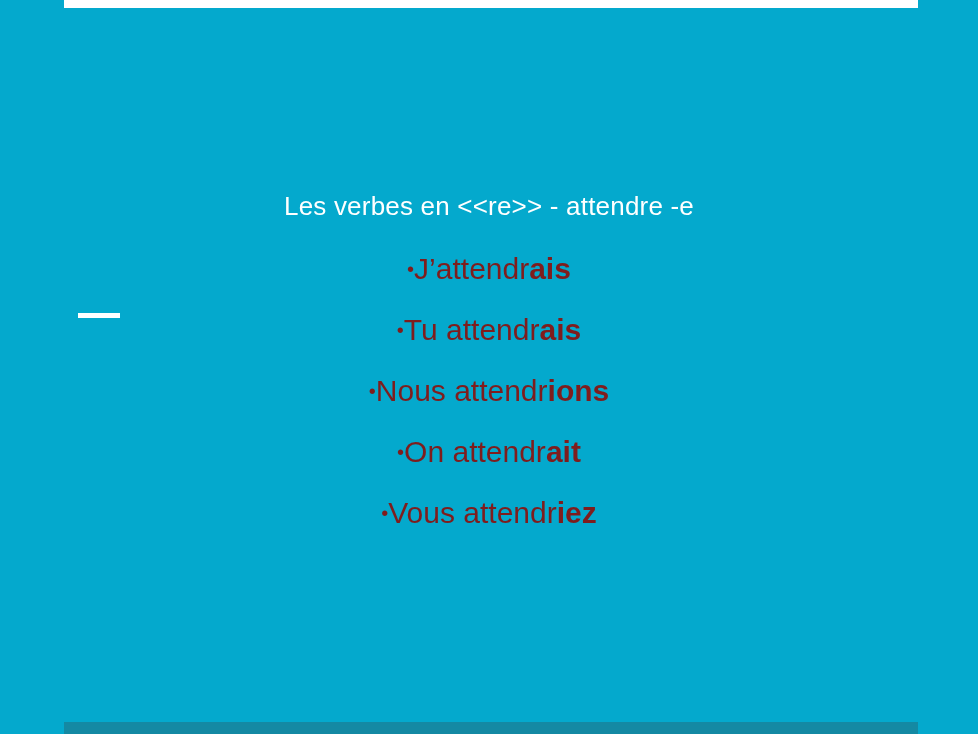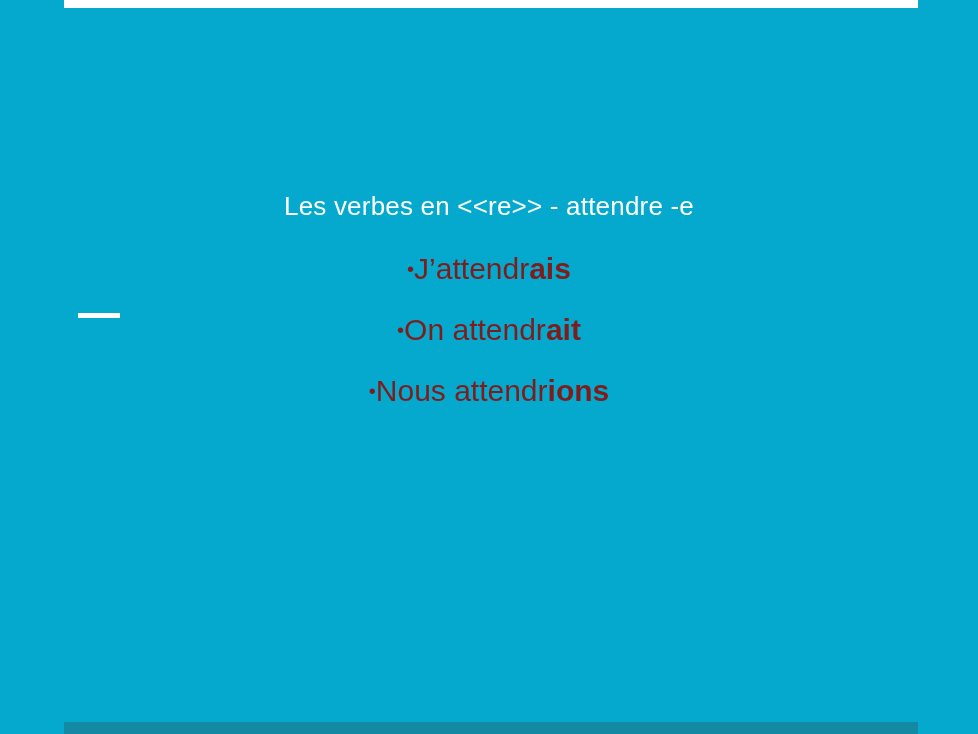--- a/index.html
+++ b/index.html
@@ -92,22 +92,28 @@
   <div class="left-dash"></div>
 
   <div class="content">
     <h1 class="title">Les verbes en &lt;&lt;re&gt;&gt; - attendre -e</h1>
 
     <ul class="bullet-list">
       <li>
         <span class="bullet-dot">•</span><span class="stem">J’attendr</span><span class="ending">ais</span>
       </li>
       <li>
+        <span class="bullet-dot">•</span><span class="stem">Tu attendr</span><span class="ending">ais</span>
+      </li>
+      <li>
+        <span class="bullet-dot">•</span><span class="stem">Nous attendr</span><span class="ending">ions</span>
+      </li>
+      <li>
         <span class="bullet-dot">•</span><span class="stem">On attendr</span><span class="ending">ait</span>
       </li>
       <li>
-        <span class="bullet-dot">•</span><span class="stem">Nous attendr</span><span class="ending">ions</span>
+        <span class="bullet-dot">•</span><span class="stem">Vous attendr</span><span class="ending">iez</span>
       </li>
     </ul>
   </div>
 
   <div class="bottom-bar"></div>
 </div>
 
 </body></html>

